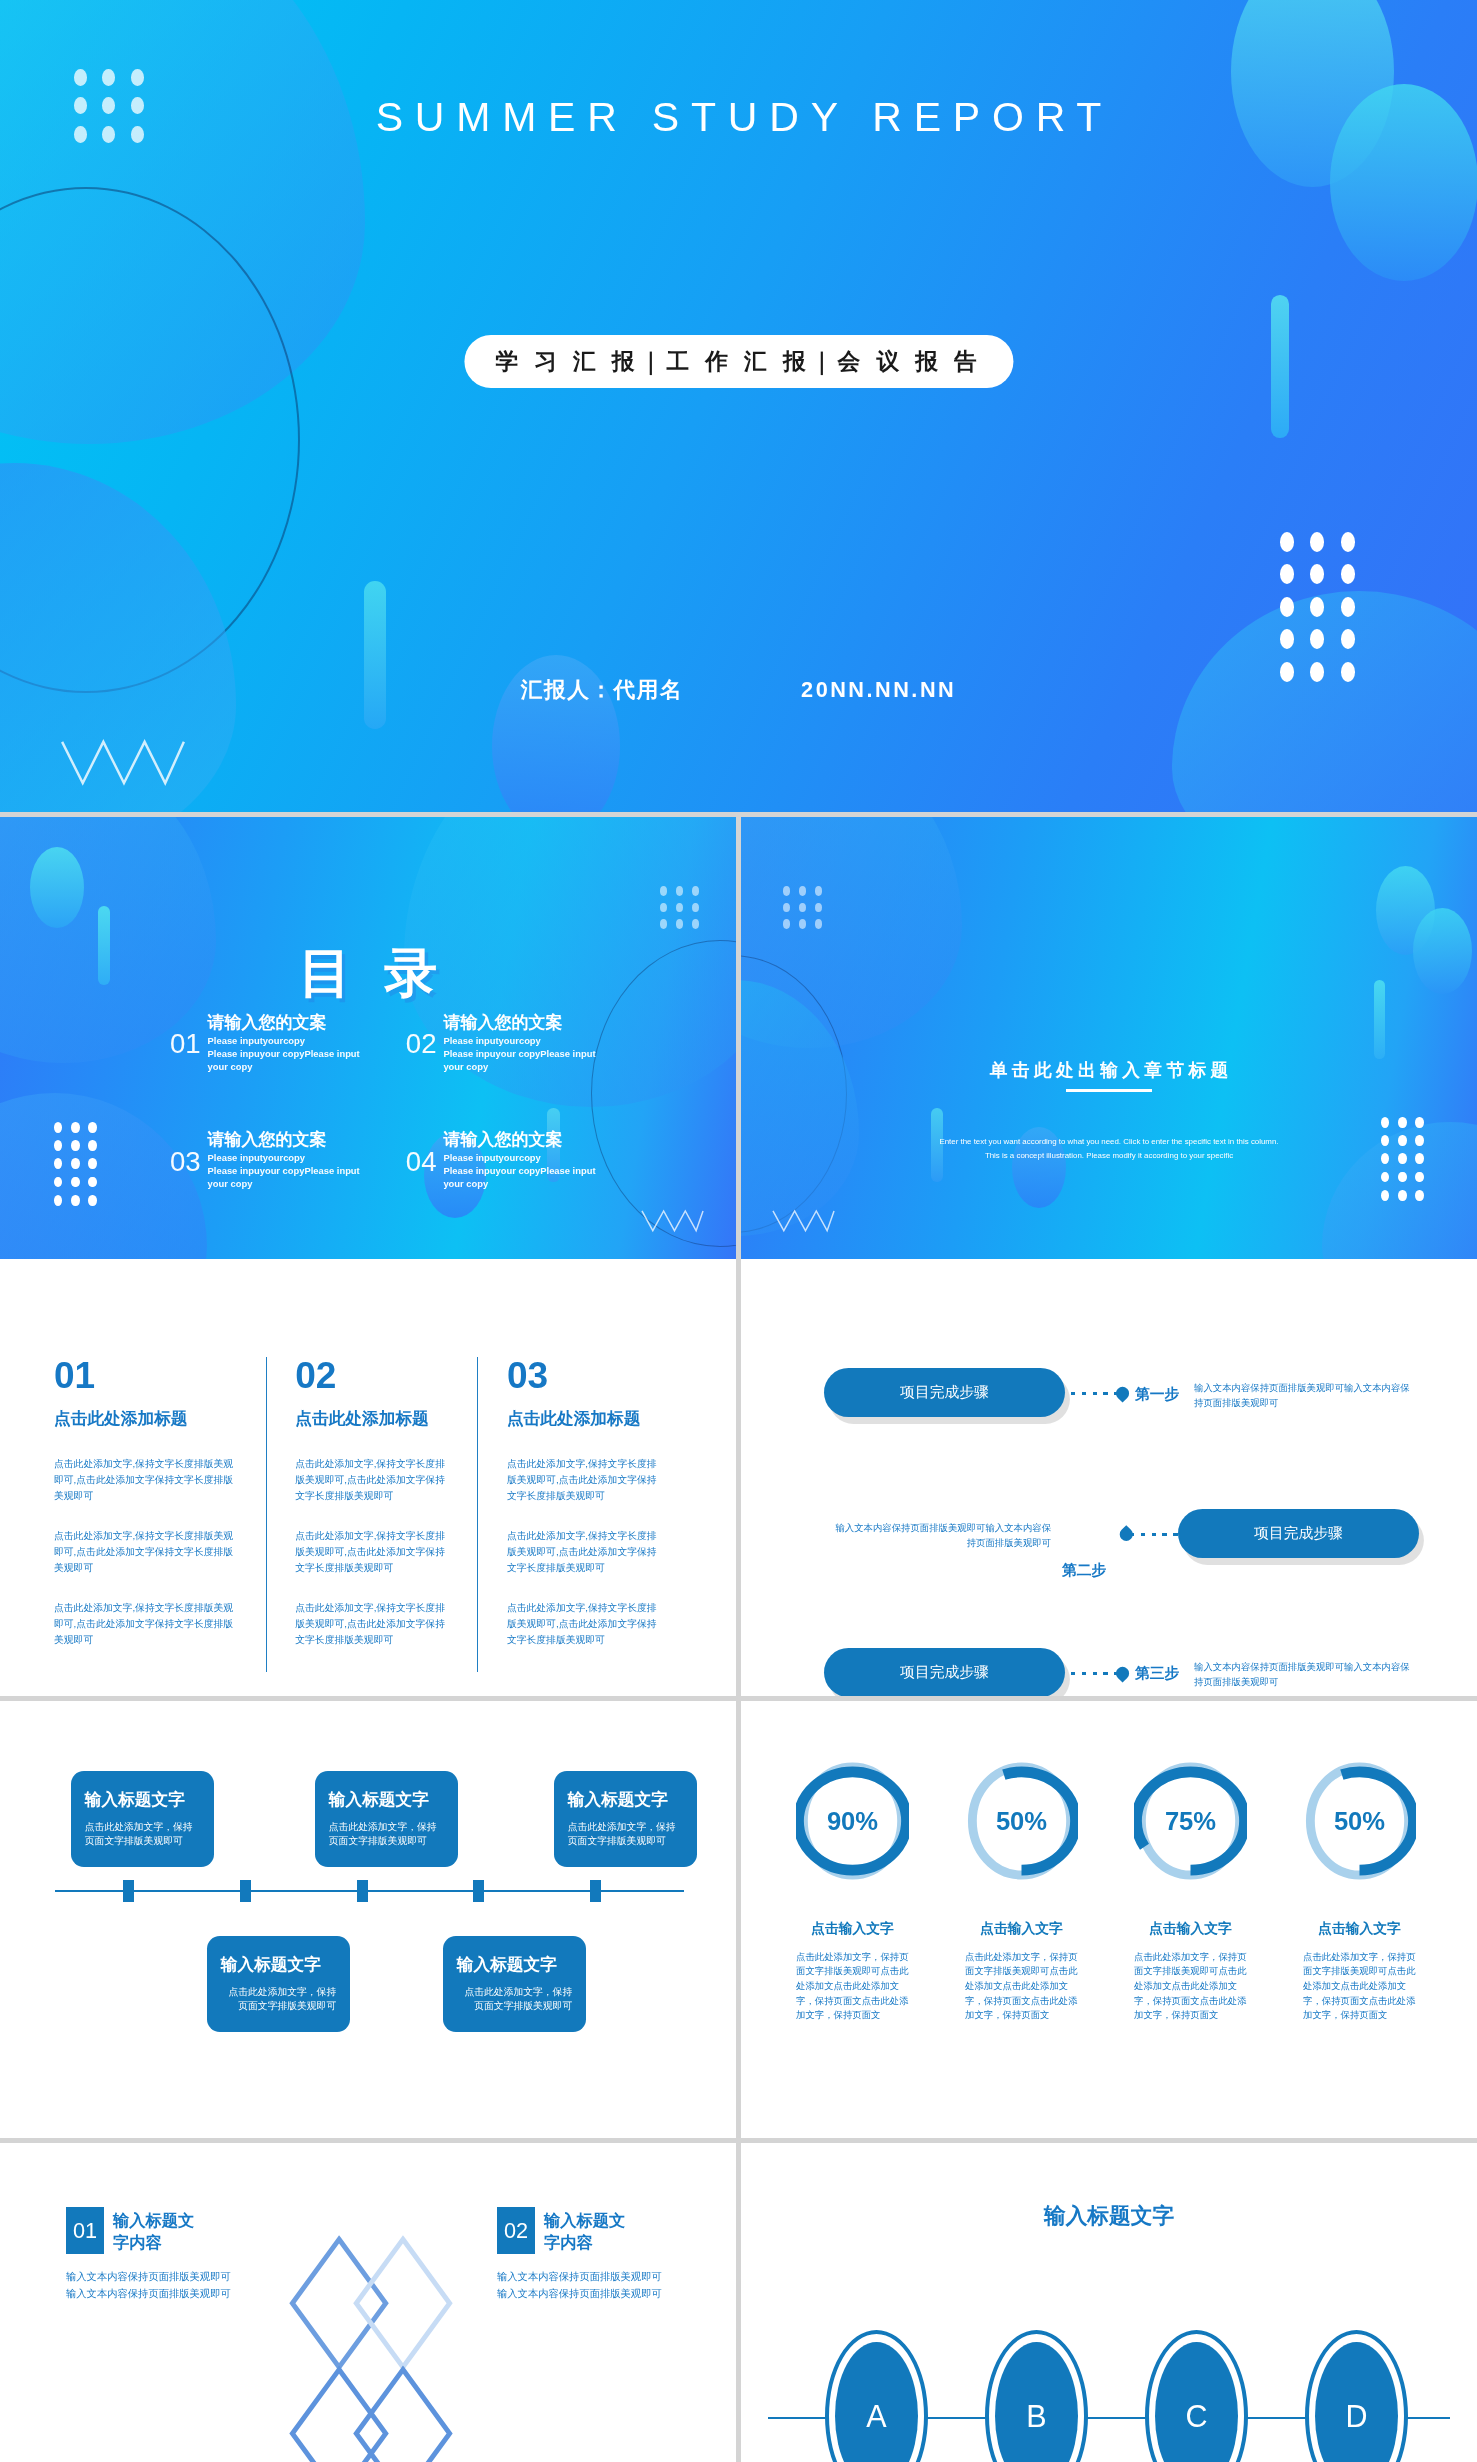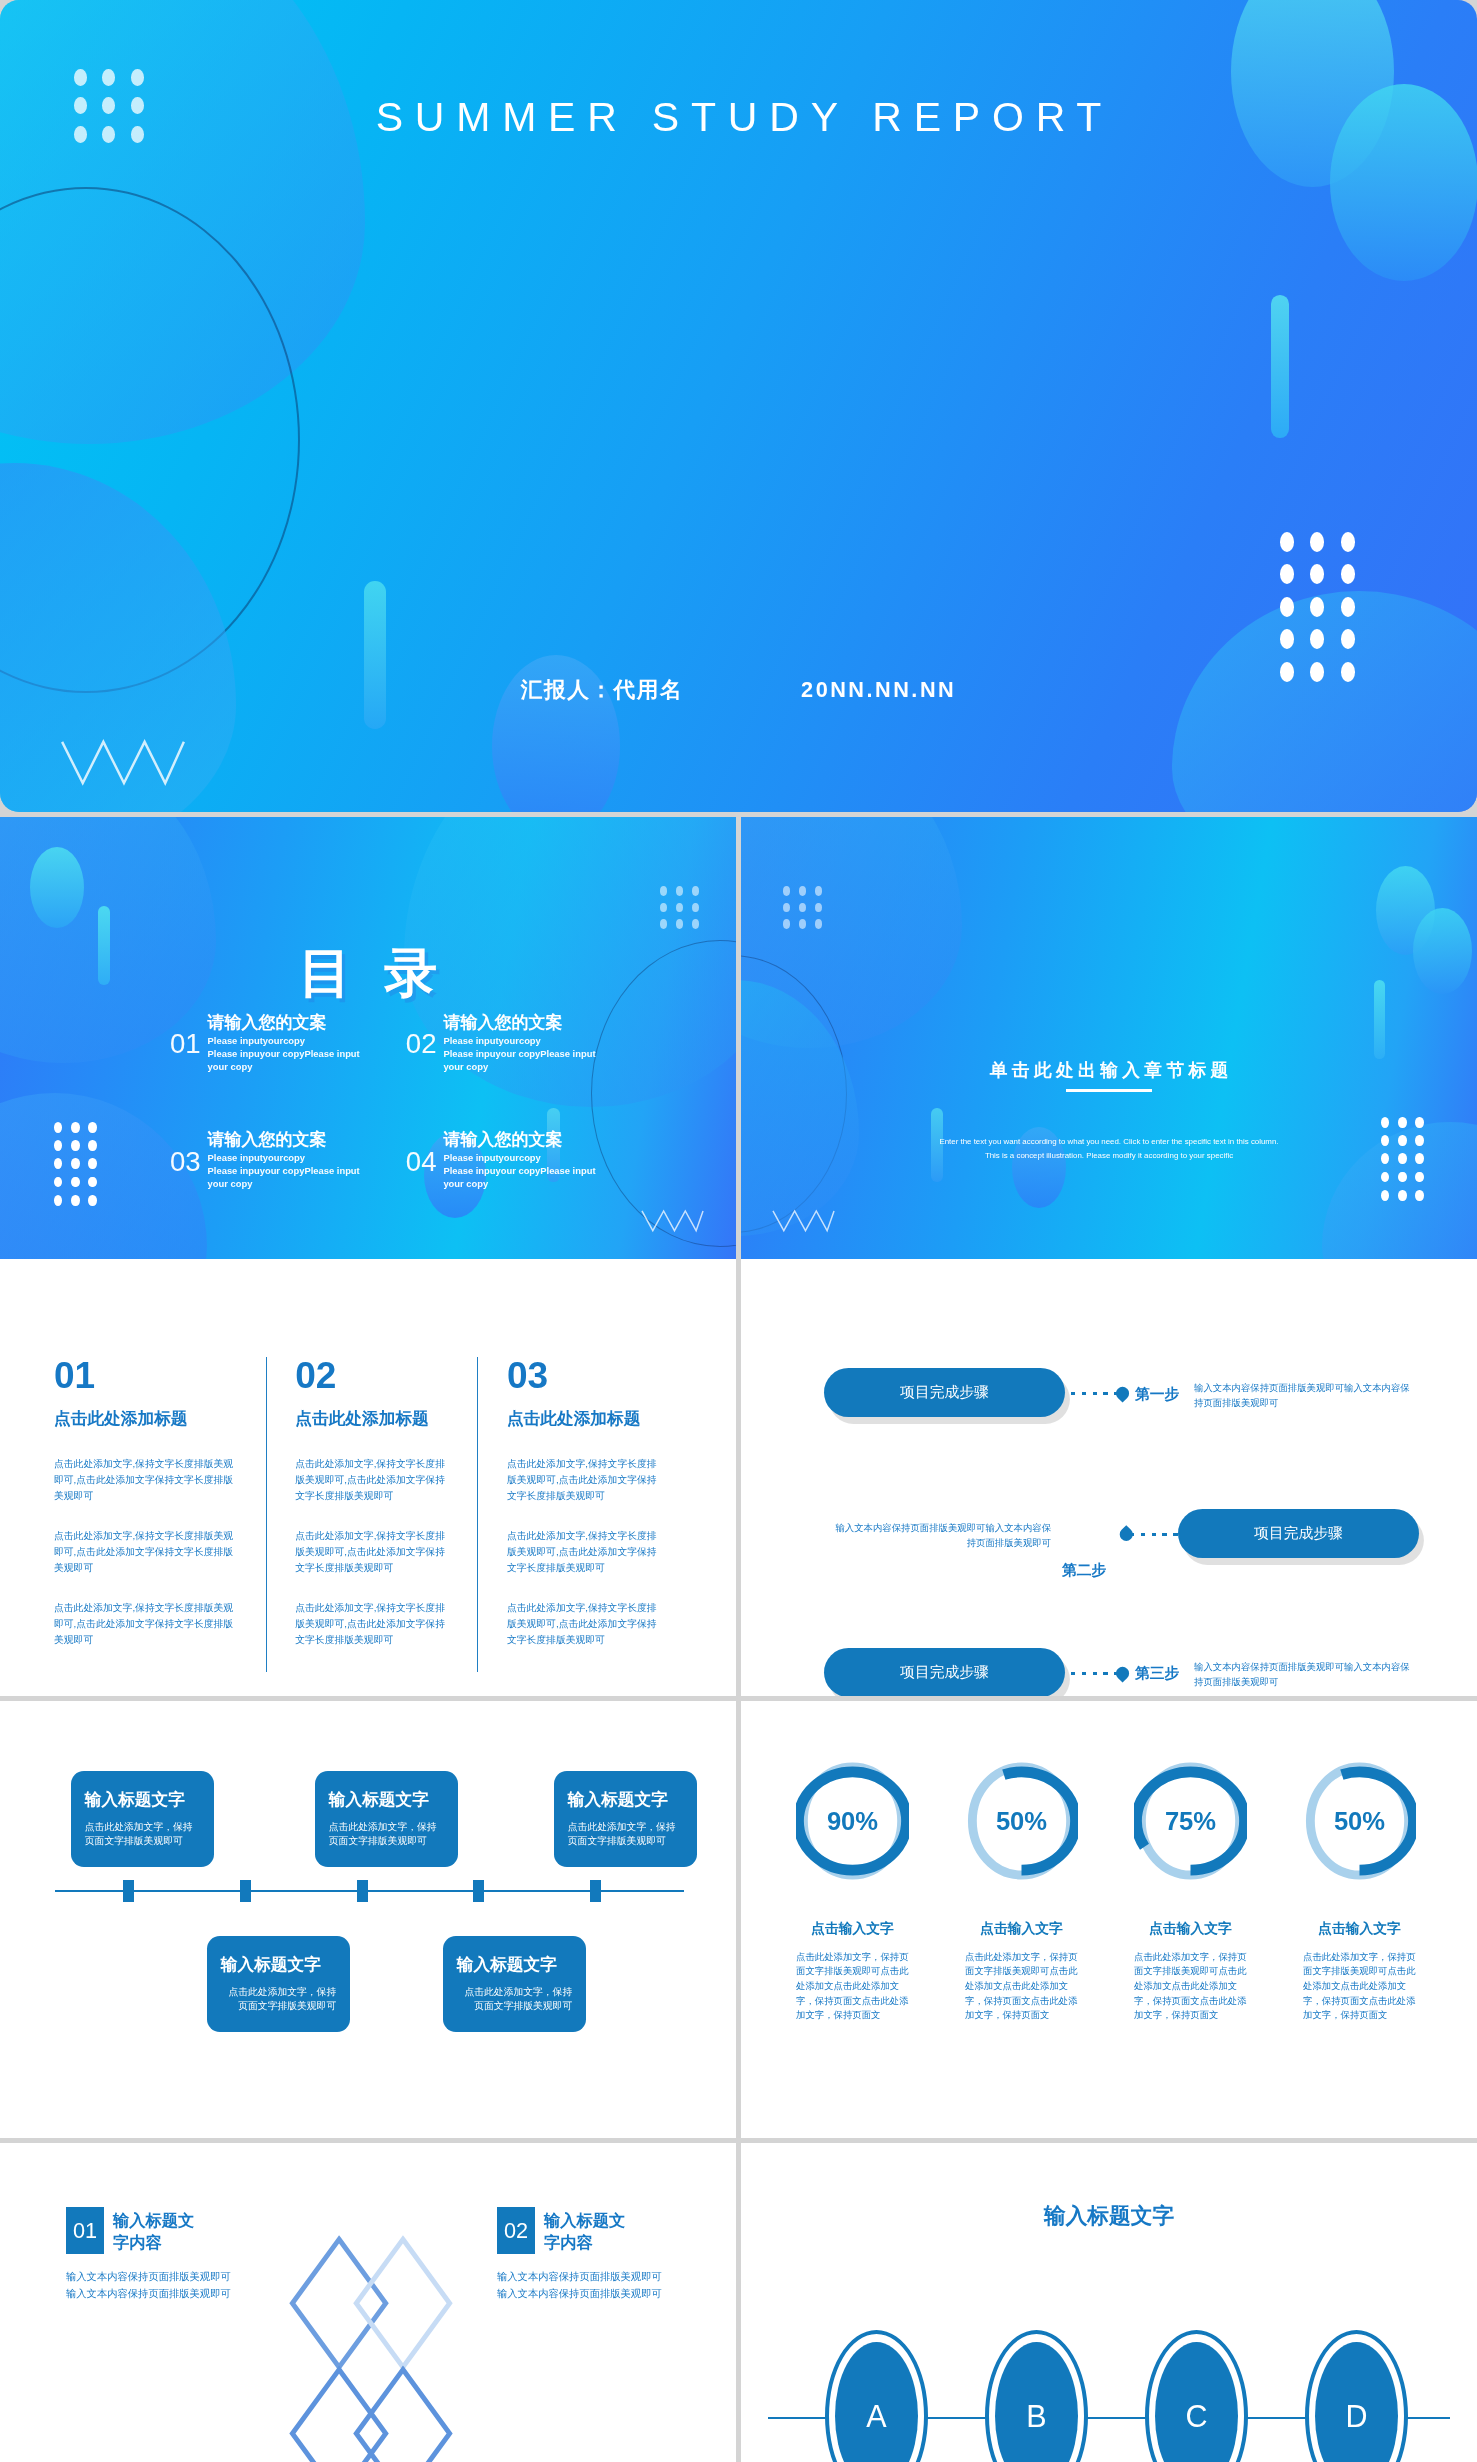--- a/index.html
+++ b/index.html
@@ -18,21 +18,21 @@
   .ring{position:absolute;border-radius:50%;border-style:solid;}
 
   
   .dots{position:absolute;display:grid;}
   .dots i{display:block;border-radius:50%;}
 
   
   .zig{position:absolute;}
 
   
-  #s1{left:0;top:0;width:1477px;height:812px;border-radius:19px;}
+  #s1{left:0;top:0;width:1477px;height:812px;}
   #s1 .eyebrow{position:absolute;left:0;right:0;top:94px;text-align:center;
     color:#fff;font-size:41px;letter-spacing:11.8px;font-weight:400;text-indent:11.8px;}
   #s1 .bigtitle{position:absolute;left:0;right:0;top:132px;text-align:center;
     font-size:128px;font-weight:700;letter-spacing:3px;line-height:1.08;
     background:linear-gradient(175deg,#ffffff 0%,#ffffff 42%,#e9f4ff 62%,#bcd9f6 88%,#a9cdf2 100%);
     -webkit-background-clip:text;background-clip:text;color:transparent;
     filter:drop-shadow(4.9px 6.9px 0 rgba(30,110,220,.28));}
   #s1 .pillbox{position:absolute;left:50%;transform:translateX(-50%);top:335px;
     background:#fff;border-radius:29.5px;padding:10.8px 31.5px;
     color:#1a1a1a;font-size:22.7px;letter-spacing:4.9px;font-weight:700;white-space:nowrap;}
@@ -170,20 +170,21 @@
         <i style="width:13.8px;height:19.7px;background:#fff;"></i>
       <i style="width:13.8px;height:19.7px;background:#fff;"></i>
         <i style="width:13.8px;height:19.7px;background:#fff;"></i>
         <i style="width:13.8px;height:19.7px;background:#fff;"></i>
     </div>
     <svg class="zig" style="left:59px;top:734px;" width="128" height="54" viewBox="0 0 260 110">
         <polyline points="6,16 48,100 90,16 132,100 174,16 216,100 254,16" fill="none" stroke="rgba(255,255,255,.8)" stroke-width="5"></polyline>
       </svg>
 
     <div class="eyebrow">SUMMER STUDY REPORT</div>
+    <div class="pillbox">学 习 汇 报｜工 作 汇 报｜会 议 报 告</div>
     <div class="meta">
       <span>汇报人：代用名</span><span class="date">20NN.NN.NN</span>
     </div>
   </div>
 
   <div class="slide L r2" id="s2">
     <div class="bgblue2"></div>
     <div class="blobsoft" style="left:-89px;top:-59px;width:305px;height:305px;background:linear-gradient(140deg,#2ec9f3,#2f80f7);opacity:.5;"></div>
     <div class="blob" style="left:29.5px;top:29.5px;width:54px;height:81px;background:linear-gradient(180deg,#4ddff0,#2ba6f6);opacity:.85;"></div>
     <div style="position:absolute;left:98px;top:89px;width:11.8px;height:79px;border-radius:5.9px;background:linear-gradient(180deg,#4fe0f0,#2fb0f6);opacity:.9;"></div>

